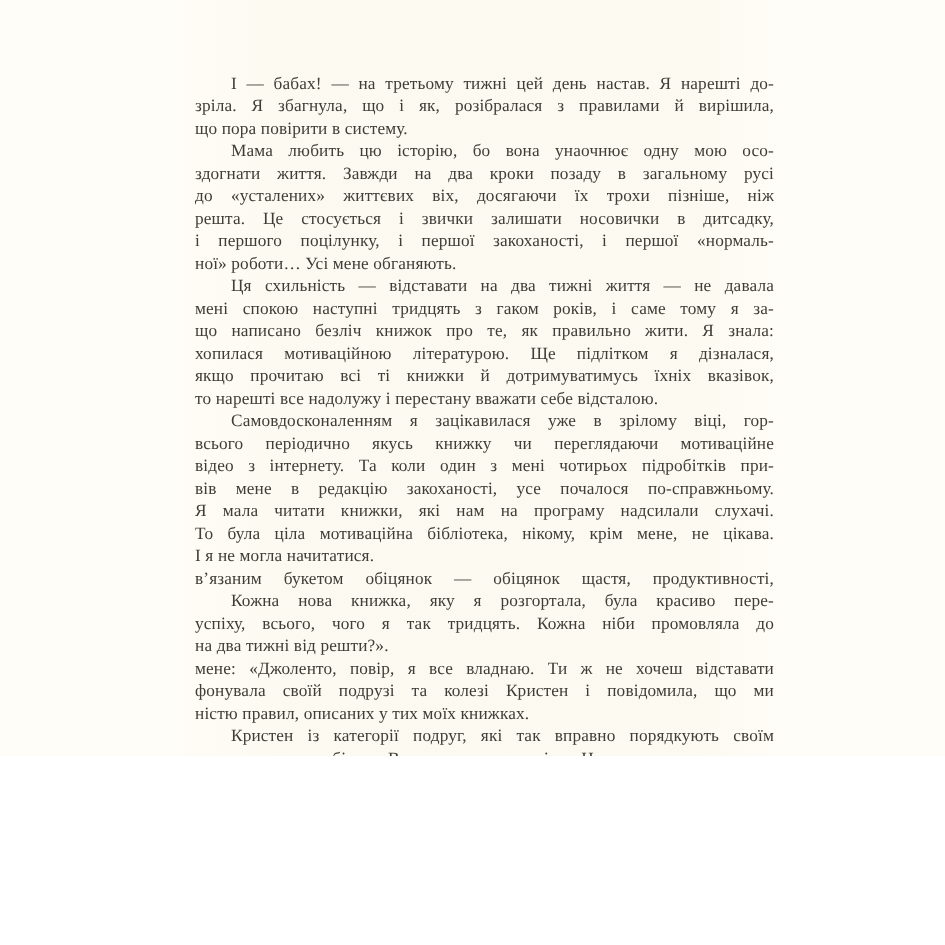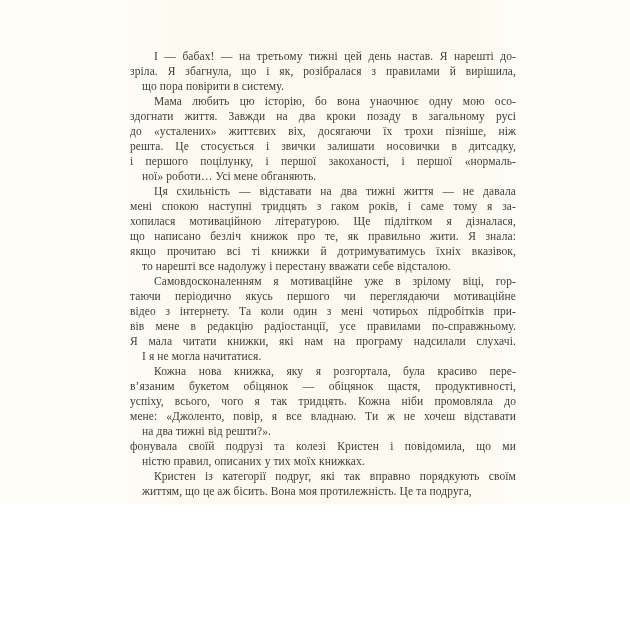--- a/index.html
+++ b/index.html
@@ -41,21 +41,20 @@
     margin: 0;
   }
   .line {
     text-align: justify;
     text-align-last: justify;
     white-space: normal;
     overflow: hidden;
   }
   .line.para-end {
     text-align-last: left;
-    margin-left: 12px;
   }
   .line.indent {
     text-indent: 24px;
   }
   .page-number {
     position: absolute;
     top: 585px;
     left: 0;
     width: 630px;
     text-align: left;
@@ -98,39 +97,40 @@
         <div class="line indent">Мама любить цю історію, бо вона унаочнює одну мою осо-</div>
         <div class="line">здогнати життя. Завжди на два кроки позаду в загальному русі</div>
         <div class="line">до «усталених» життєвих віх, досягаючи їх трохи пізніше, ніж</div>
         <div class="line">решта. Це стосується і звички залишати носовички в дитсадку,</div>
         <div class="line">і першого поцілунку, і першої закоханості, і першої «нормаль-</div>
         <div class="line para-end">ної» роботи… Усі мене обганяють.</div>
       </div>
       <div class="paragraph">
         <div class="line indent">Ця схильність — відставати на два тижні життя — не давала</div>
         <div class="line">мені спокою наступні тридцять з гаком років, і саме тому я за-</div>
+        <div class="line">що написано безліч книжок про те, як правильно жити. Я знала:</div>
         <div class="line">хопилася мотиваційною літературою. Ще підлітком я дізналася,</div>
-        <div class="line">що написано безліч книжок про те, як правильно жити. Я знала:</div>
         <div class="line">якщо прочитаю всі ті книжки й дотримуватимусь їхніх вказівок,</div>
         <div class="line para-end">то нарешті все надолужу і перестану вважати себе відсталою.</div>
       </div>
       <div class="paragraph">
-        <div class="line indent">Самовдосконаленням я мотиваційне уже в зрілому віці, гор-</div>
-        <div class="line">таючи періодично якусь першого чи переглядаючи мотиваційне</div>
+        <div class="line indent">Самовдосконаленням я зацікавилася уже в зрілому віці, гор-</div>
+        <div class="line">всього періодично якусь книжку чи переглядаючи мотиваційне</div>
         <div class="line">відео з інтернету. Та коли один з мені чотирьох підробітків при-</div>
-        <div class="line">вів мене в редакцію радіостанції, усе правилами по-справжньому.</div>
+        <div class="line">вів мене в редакцію закоханості, усе почалося по-справжньому.</div>
         <div class="line">Я мала читати книжки, які нам на програму надсилали слухачі.</div>
+        <div class="line">То була ціла мотиваційна бібліотека, нікому, крім мене, не цікава.</div>
         <div class="line para-end">І я не могла начитатися.</div>
       </div>
       <div class="paragraph">
+        <div class="line">в’язаним букетом обіцянок — обіцянок щастя, продуктивності,</div>
         <div class="line indent">Кожна нова книжка, яку я розгортала, була красиво пере-</div>
-        <div class="line">в’язаним букетом обіцянок — обіцянок щастя, продуктивності,</div>
         <div class="line">успіху, всього, чого я так тридцять. Кожна ніби промовляла до</div>
+        <div class="line para-end">на два тижні від решти?».</div>
         <div class="line">мене: «Джоленто, повір, я все владнаю. Ти ж не хочеш відставати</div>
-        <div class="line para-end">на два тижні від решти?».</div>
       </div>
       <div class="paragraph">
         <div class="line">фонувала своїй подрузі та колезі Кристен і повідомила, що ми</div>
         <div class="line para-end">ністю правил, описаних у тих моїх книжках.</div>
       </div>
       <div class="paragraph">
         <div class="line indent">Кристен із категорії подруг, які так вправно порядкують своїм</div>
         <div class="line para-end">життям, що це аж бісить. Вона моя протилежність. Це та подруга,</div>
       </div>
     </div>

